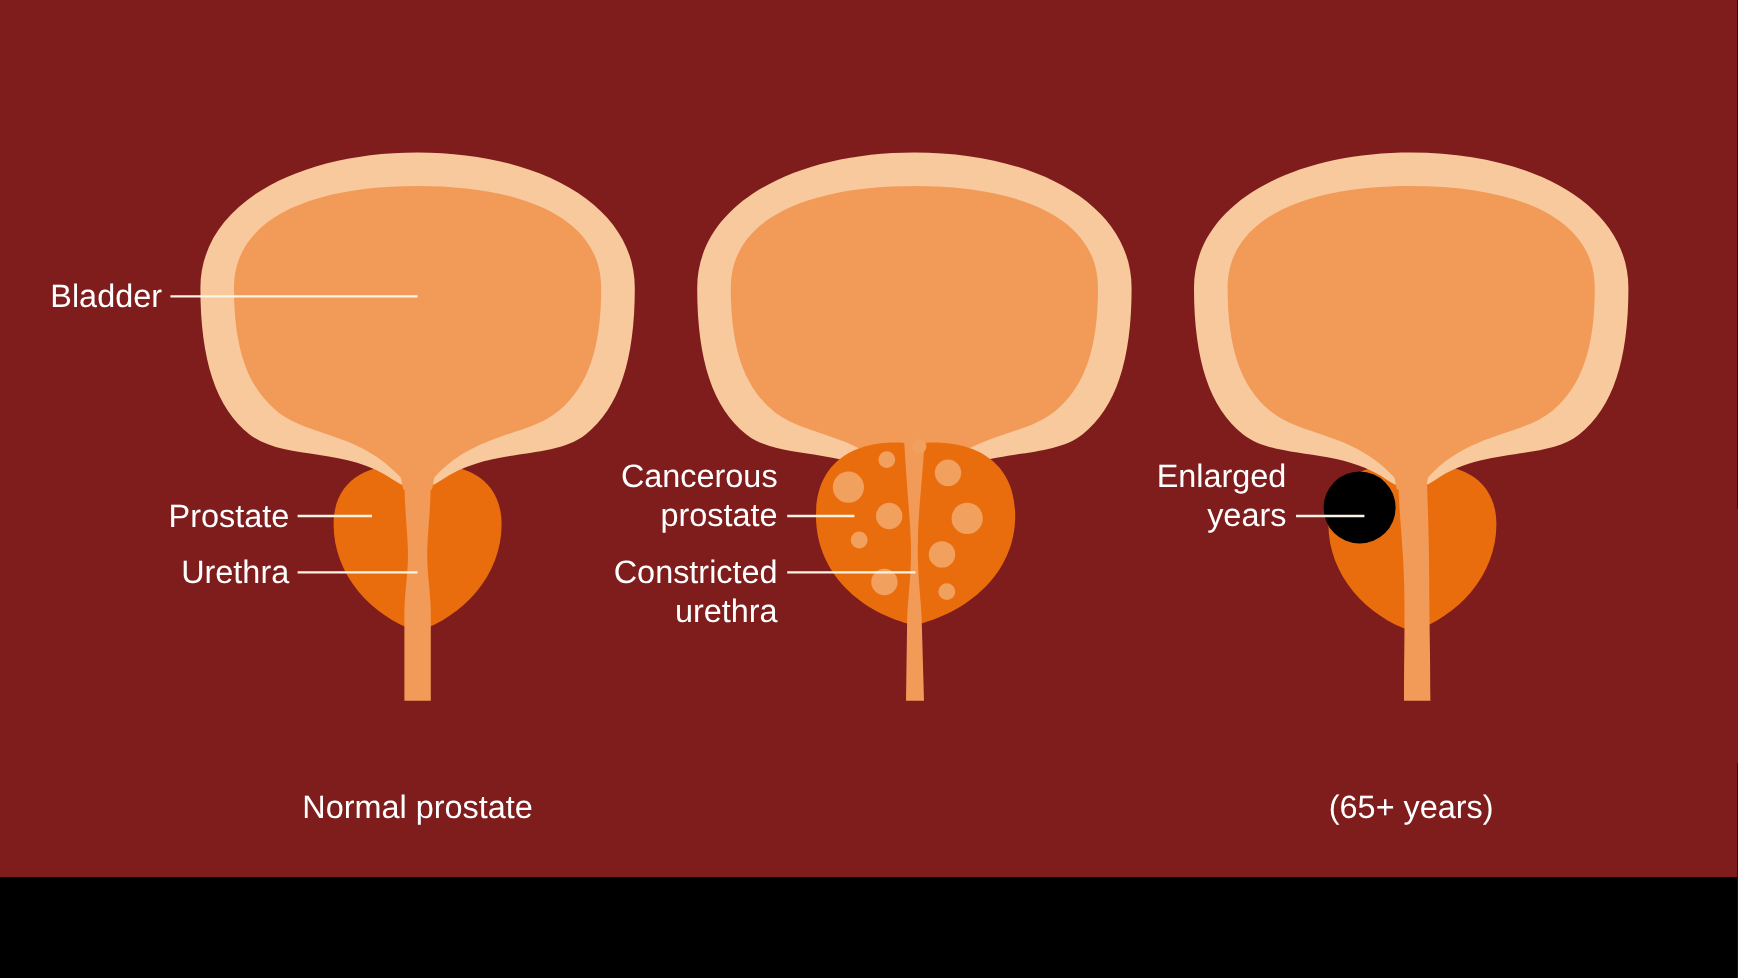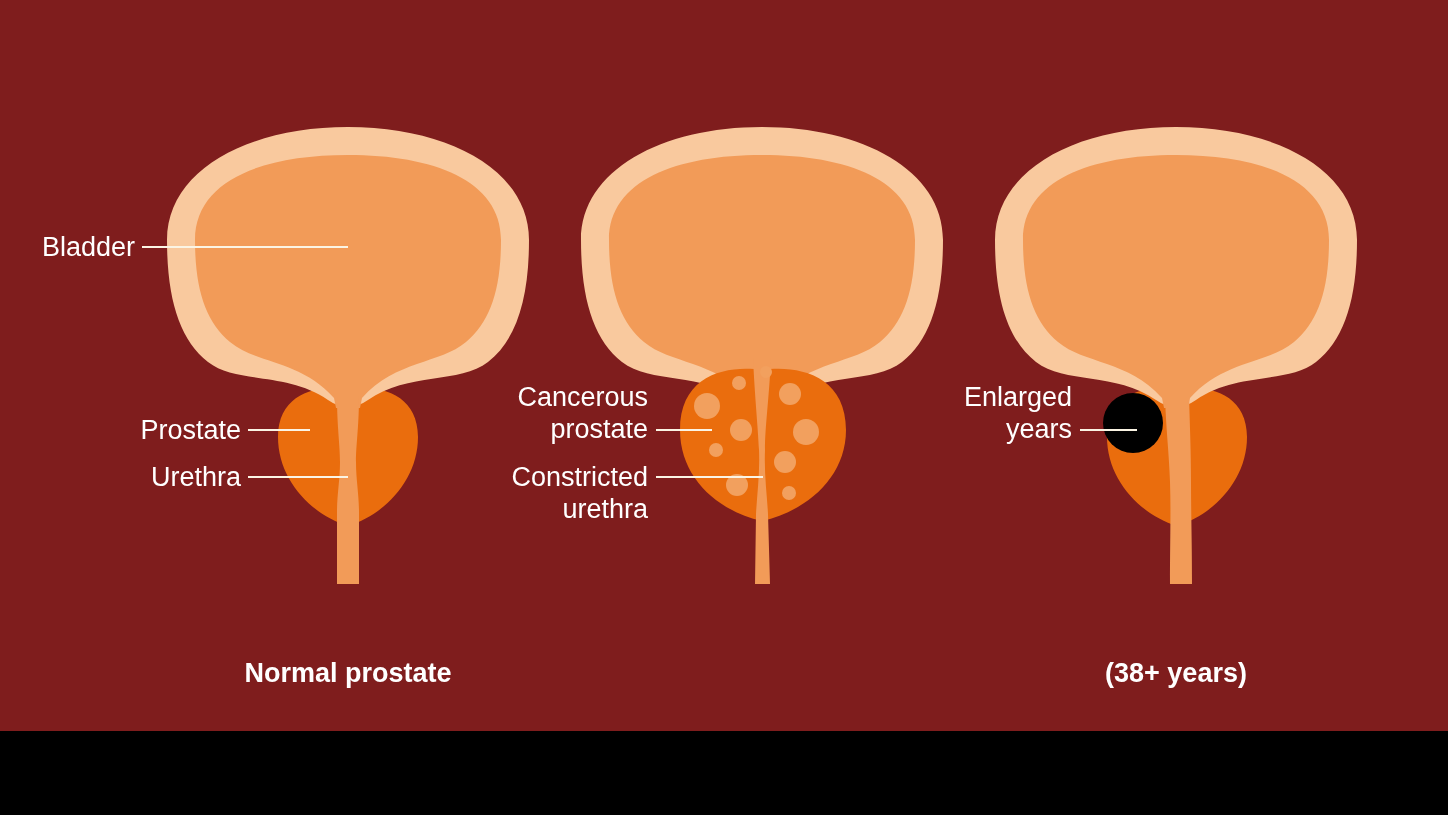--- a/index.html
+++ b/index.html
@@ -20,21 +20,21 @@
     text-align:right;
     white-space:nowrap;
   }
   .lbl .ln{display:block;}
   .caption{
     position:absolute;
     width:400px;
     color:#ffffff;
     font-size:27px;
     line-height:32px;
-    font-weight:bold;
+    font-weight:normal;
     text-align:center;
   }
   .caption .ln{display:block;}
 </style>
 </head>
 <body>
 
 <div class="stage">
 
   <svg width="1448" height="815" viewBox="0 0 1448 815">
@@ -122,16 +122,16 @@
 
   <div class="lbl" style="right:376px;top:381px">
     <span class="ln">Enlarged</span>
     <span class="ln">years</span>
   </div>
 
   <div class="caption" style="left:148px;top:657px">
     <span class="ln">Normal prostate</span>
   </div>
   <div class="caption" style="left:976px;top:657px">
-    <span class="ln">(38+ years)</span>
+    <span class="ln">(65+ years)</span>
   </div>
 
 </div>
 
 </body></html>

